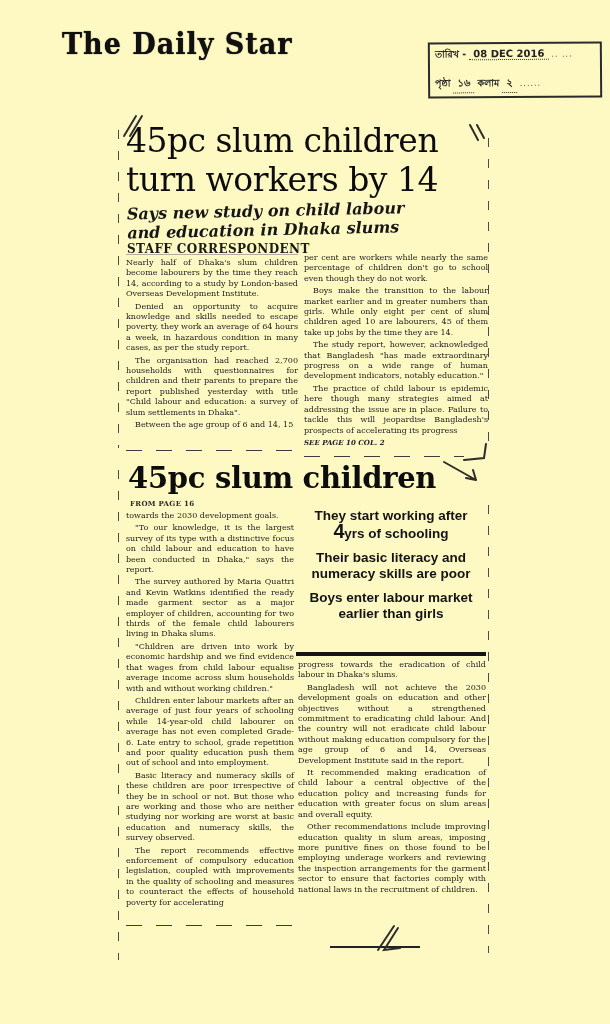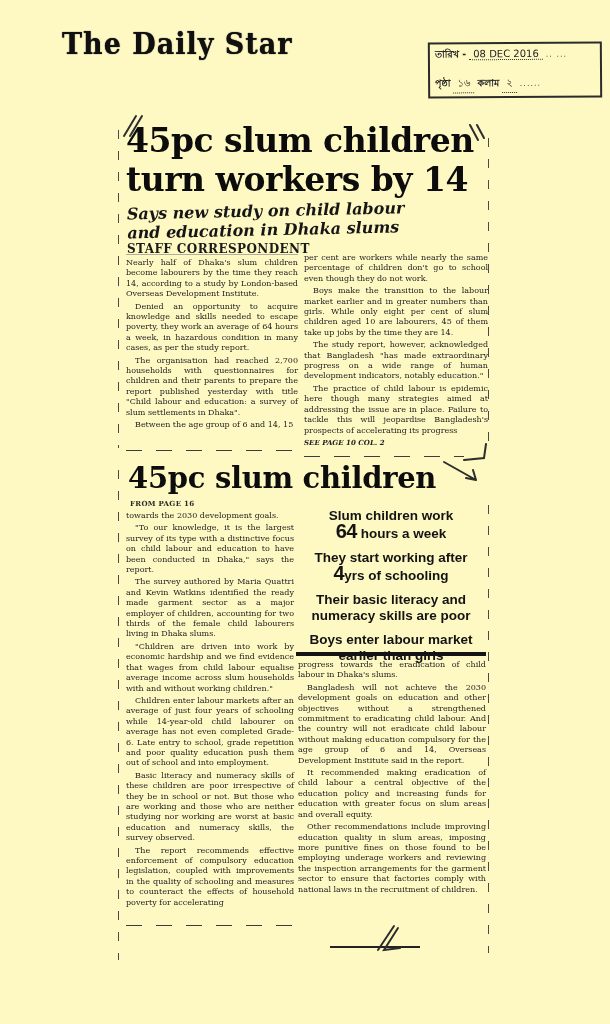--- a/index.html
+++ b/index.html
@@ -17,32 +17,32 @@
   }
   
   .stamp{
     position:absolute;left:428px;top:42px;width:160px;height:46px;
     border:2px solid #2b2b2b;padding:3px 5px;transform:rotate(-0.4deg);
     font-family:"DejaVu Sans", sans-serif;font-size:10px;color:#222;
     display:flex;flex-direction:column;justify-content:space-between;
   }
   .stamp-row{display:flex;align-items:baseline;gap:3px;white-space:nowrap;}
   .stamp .lbl{font-weight:bold;font-size:9.5px;}
-  .stamp .val{border-bottom:1px dotted #333;padding:0 4px;font-weight:normal;}
+  .stamp .val{border-bottom:1px dotted #333;padding:0 4px;font-weight:bold;}
   .stamp .dots{color:#444;letter-spacing:1px;font-size:8px;}
   
   .cutline-v{position:absolute;width:1px;
     background:repeating-linear-gradient(180deg,#4a4a4a 0 9px,transparent 9px 21px);}
   .cutline-h{position:absolute;height:1px;
     background:repeating-linear-gradient(90deg,#3c3c3c 0 16px,transparent 16px 30px);}
   .thinrule{position:absolute;height:1px;background:#7d7d7d;}
   
   .headline1{
     position:absolute;left:126px;top:121px;width:364px;
-    font-size:33px;font-weight:bold;line-height:39px;letter-spacing:-0.5px;color:#0c0c0c;
+    font-size:33px;font-weight:normal;line-height:39px;letter-spacing:-0.5px;color:#0c0c0c;
   }
   .subhead{
     position:absolute;left:127px;top:201px;width:310px;
     font-size:16px;line-height:19px;font-style:italic;font-weight:bold;
     transform:rotate(-1.3deg);color:#161616;
   }
   .byline{
     position:absolute;left:127px;top:242px;font-size:12px;font-weight:bold;
     letter-spacing:0.4px;color:#1a1a1a;
   }
@@ -154,25 +154,20 @@
     <p>"To our knowledge, it is the largest survey of its type with a distinctive focus on child labour and education to have been conducted in Dhaka," says the report.</p>
     <p>The survey authored by Maria Quattri and Kevin Watkins identified the ready made garment sector as a major employer of children, accounting for two thirds of the female child labourers living in Dhaka slums.</p>
     <p>"Children are driven into work by economic hardship and we find evidence that wages from child labour equalise average income across slum households with and without working children."</p>
     <p>Children enter labour markets after an average of just four years of schooling while 14-year-old child labourer on average has not even completed Grade-6. Late entry to school, grade repetition and poor quality education push them out of school and into employment.</p>
     <p>Basic literacy and numeracy skills of these children are poor irrespective of they be in school or not. But those who are working and those who are neither studying nor working are worst at basic education and numeracy skills, the survey observed.</p>
     <p>The report recommends effective enforcement of compulsory education legislation, coupled with improvements in the quality of schooling and measures to counteract the effects of household poverty for accelerating</p>
   </div>
 
   <div class="infobox">
     <div class="stat">
-      <span>Slum children work</span><br>
-      <span class="big">64</span>
-      <span>hours a week</span>
-    </div>
-    <div class="stat">
       <span>They start working after</span><br>
       <span class="big">4</span><span>yrs of schooling</span>
     </div>
     <div class="stat">
       <span>Their basic literacy and numeracy skills are poor</span>
     </div>
     <div class="stat">
       <span>Boys enter labour market earlier than girls</span>
     </div>
   </div>

